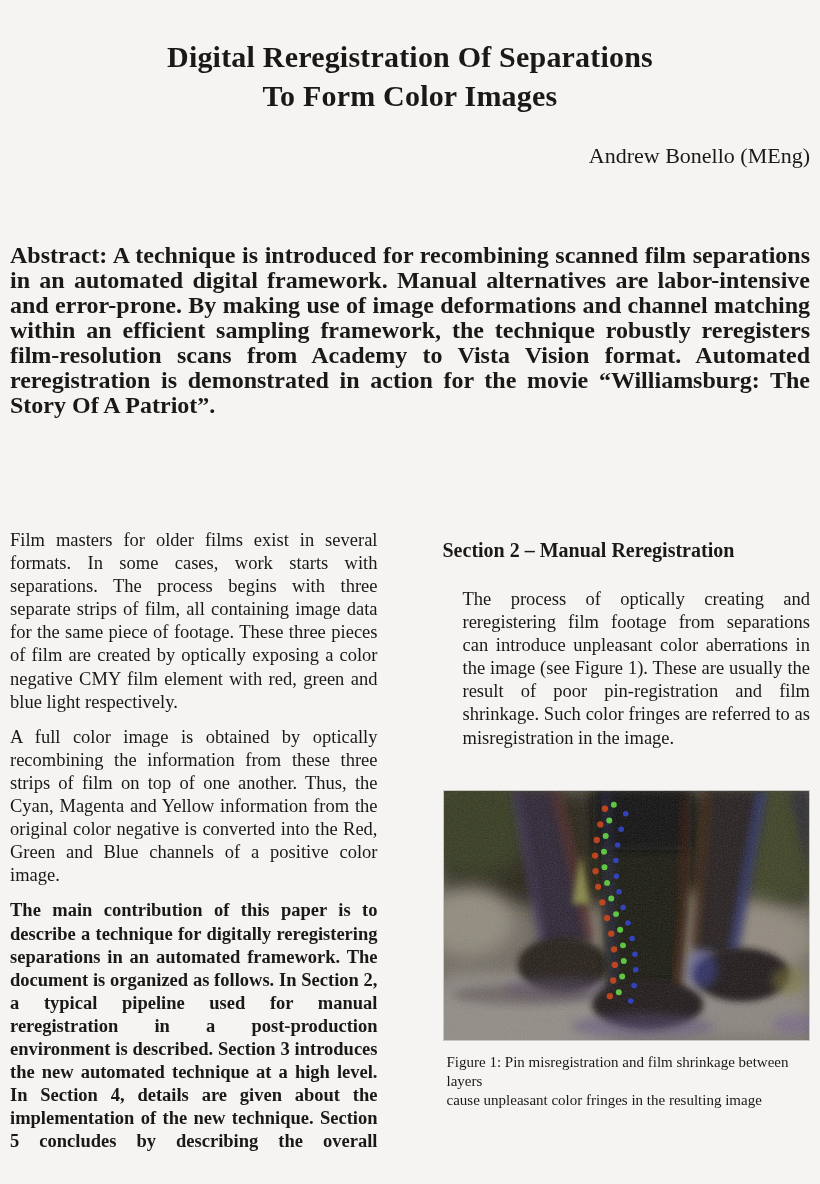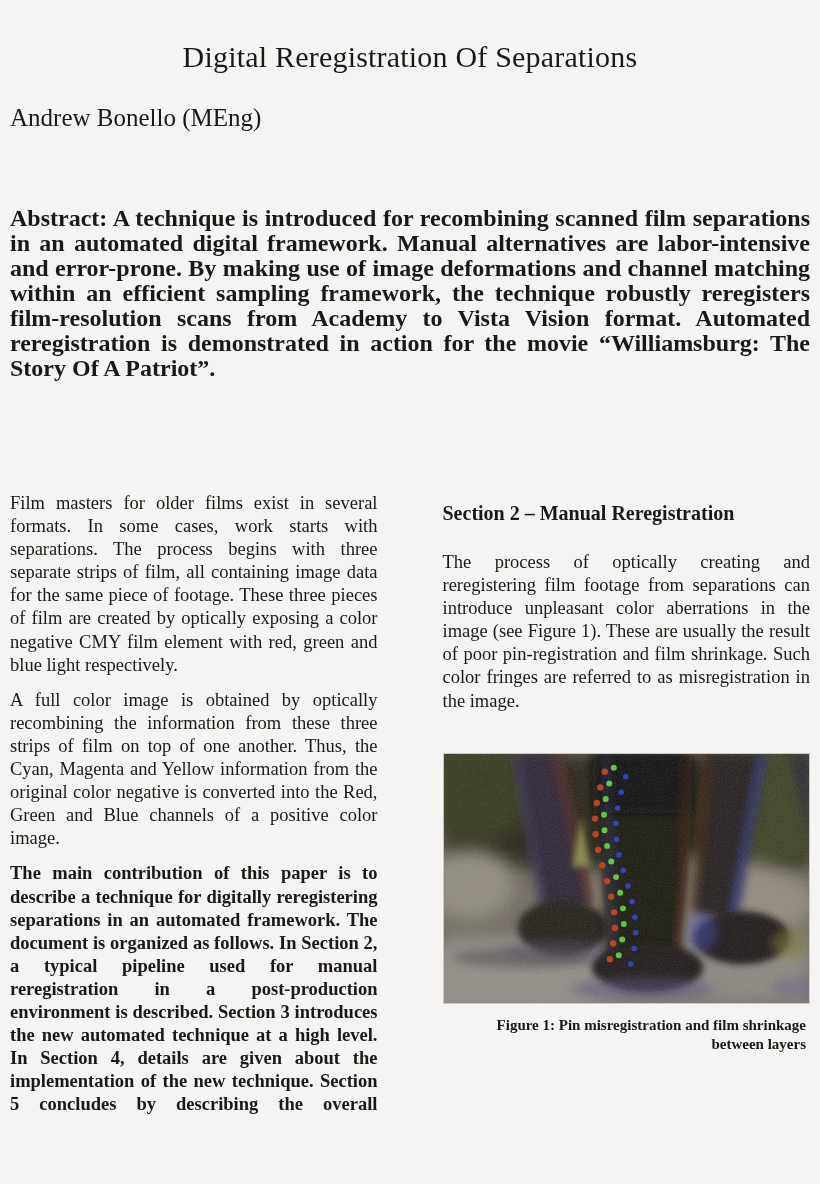--- a/index.html
+++ b/index.html
@@ -12,28 +12,28 @@
     color: #1b1917;
     font-family: "Liberation Serif", "DejaVu Serif", serif;
   }
   .page {
     width: 820px;
     height: 1184px;
     padding: 37px 10px 0 10px;
   }
   .title {
     text-align: center;
-    font-weight: normal;
+    font-weight: bold;
     font-size: 30px;
     line-height: 39px;
     letter-spacing: 0.2px;
   }
   .author {
-    text-align: left;
-    font-size: 25px;
+    text-align: right;
+    font-size: 22px;
     margin-top: 28px;
   }
   .abstract {
     margin: 74px 0 0 0;
     font-weight: bold;
     font-size: 24px;
     line-height: 25px;
     text-align: justify;
   }
   .columns {
@@ -52,49 +52,50 @@
     margin: 0;
     font-size: 18.5px;
     line-height: 23.1px;
     text-align: justify;
   }
   .col-left p { margin-top: 12px; }
   .col-left p.first { margin-top: 37px; }
   .force-justify { text-align-last: justify; font-weight: bold; }
   .col-right .continuation { margin-top: 1px; }
   .col-right h2 { margin-top: 47px; }
-  .col-right .sec2-para { margin-top: 26px; }
+  .col-right .sec2-para { margin-top: 26px; margin-left: 20px; }
   figure {
     margin: 40px 0 0 0;
     padding: 0;
   }
   .photo {
     width: 100%;
     height: 251px;
     border: 1px solid #c9c7c3;
     overflow: hidden;
     background: #6e685f;
   }
   .photo svg { display: block; width: 100%; height: 100%; }
   figcaption {
     margin-top: 12px;
     padding: 0 4px;
-    font-weight: bold;
+    font-weight: normal;
     font-size: 15px;
     line-height: 19px;
-    text-align: right;
+    text-align: left;
   }
 </style>
 </head>
 <body style="background-color: rgb(245, 244, 242); color: rgb(27, 25, 23);">
 
 <div class="page">
 
   <div class="title">
     <div>Digital Reregistration Of Separations</div>
+    <div>To Form Color Images</div>
   </div>
 
   <div class="author">Andrew Bonello (MEng)</div>
 
   <p class="abstract">Abstract: A technique is introduced for recombining scanned film separations in an automated digital framework. Manual alternatives are labor-intensive and error-prone. By making use of image deformations and channel matching within an efficient sampling framework, the technique robustly reregisters film-resolution scans from Academy to Vista Vision format. Automated reregistration is demonstrated in action for the movie “Williamsburg: The Story Of A Patriot”.</p>
 
   <div class="columns">
 
     <div class="col col-left">
       <p class="first">Film masters for older films exist in several formats. In some cases, work starts with separations. The process begins with three separate strips of film, all containing image data for the same piece of footage. These three pieces of film are created by optically exposing a color negative CMY film element with red, green and blue light respectively.</p>
@@ -206,18 +207,19 @@
                 <circle cx="179.4" cy="187.8" r="3" fill="#63cf45" opacity="0.95"></circle>
                 <circle cx="191.4" cy="196.8" r="2.8" fill="#3546cc" opacity="0.9"></circle>
                 <circle cx="167.0" cy="207.6" r="3.2" fill="#c8481e" opacity="0.92"></circle>
                 <circle cx="176.0" cy="203.6" r="3" fill="#63cf45" opacity="0.95"></circle>
                 <circle cx="188.0" cy="212.6" r="2.8" fill="#3546cc" opacity="0.9"></circle>
               </g>
           </svg>
         </div>
         <figcaption>
           <span>Figure 1: Pin misregistration and film shrinkage between layers</span><br>
+          <span>cause unpleasant color fringes in the resulting image</span>
         </figcaption>
       </figure>
     </div>
 
   </div>
 </div>
 
 </body></html>

